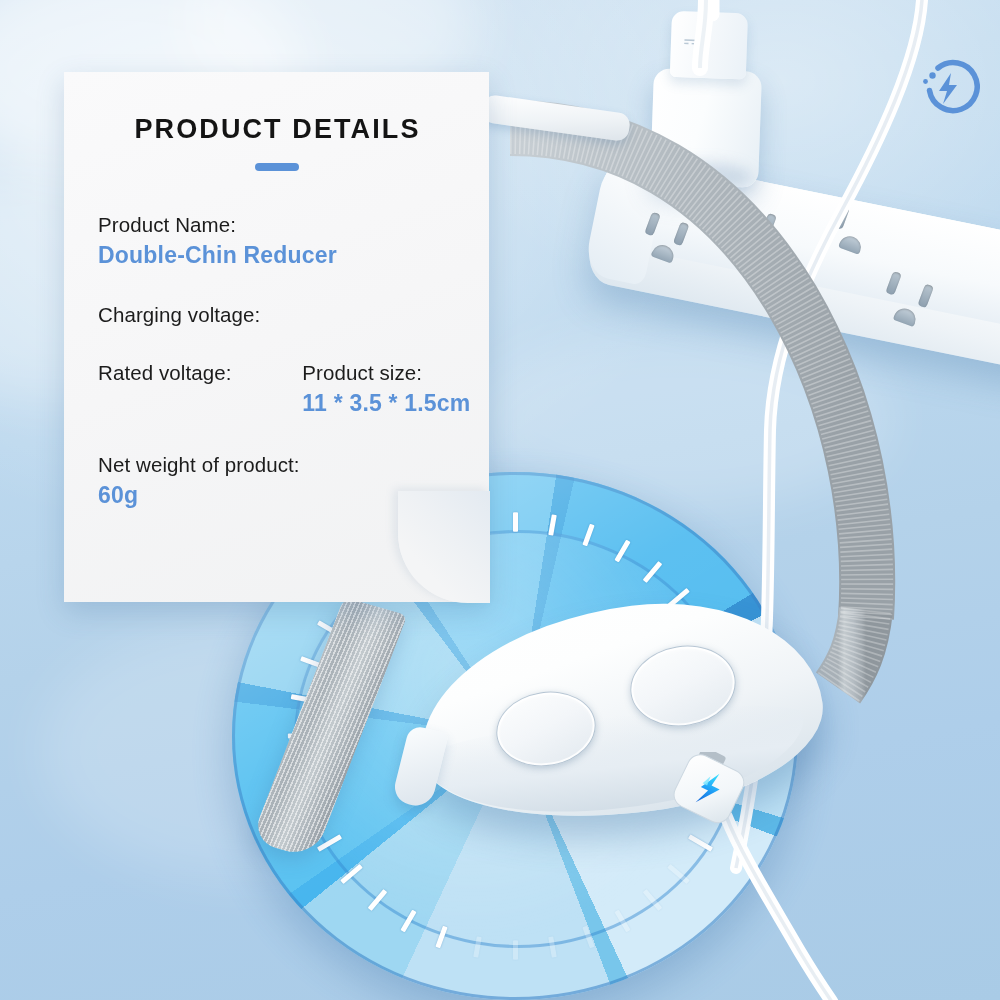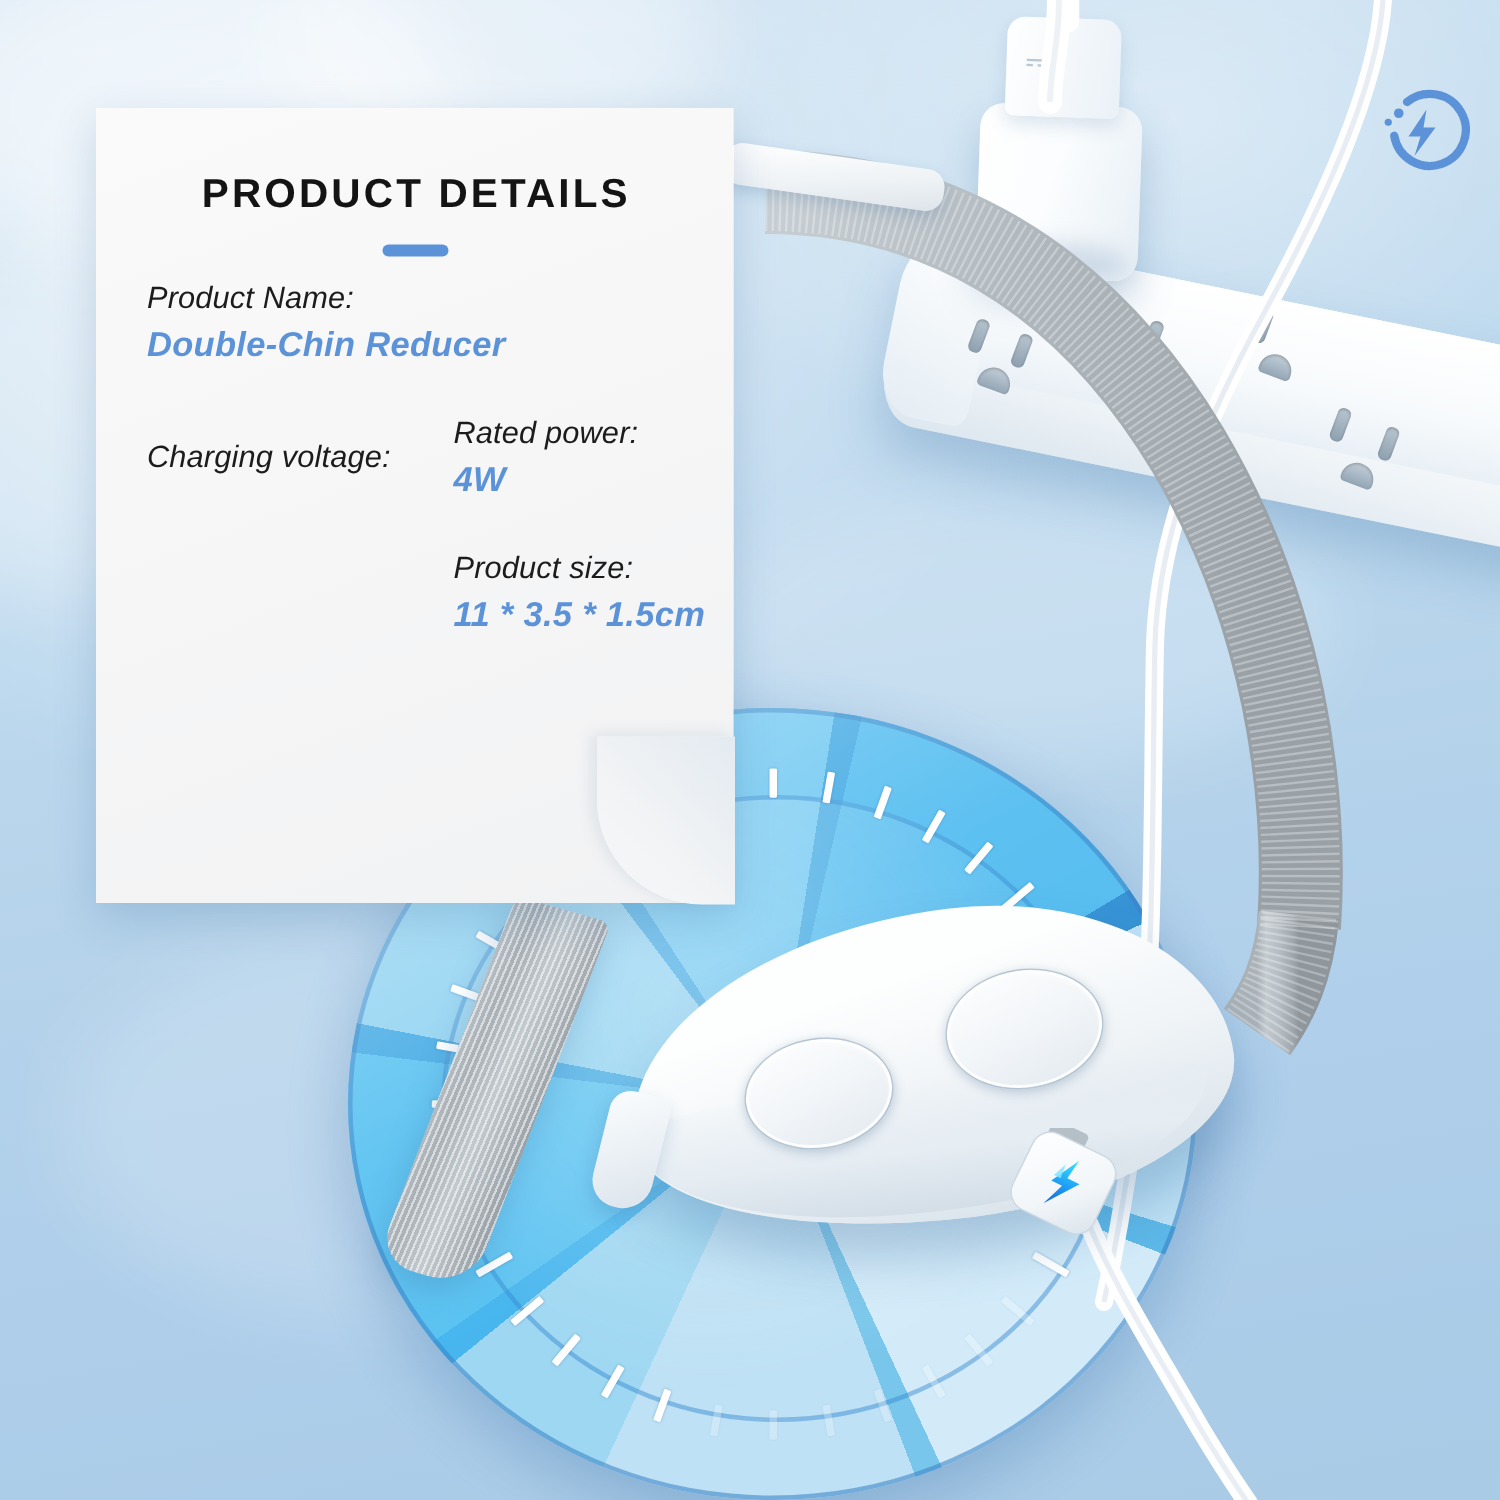--- a/index.html
+++ b/index.html
@@ -490,48 +490,51 @@
       <rect x="14" y="14" width="60" height="56" rx="13" fill="url(#plugGrad)" stroke="#cdd8e1" stroke-width="1"></rect>
       <path d="M47,24 L36,44 L44,44 L38,60 L54,38 L45,38 Z" fill="url(#boltGrad)"></path>
       <path d="M40,30 L36,40 L41,40 Z" fill="#7fe8ff" opacity="0.85"></path>
     </g>
   </svg>
 
   <div id="info-card">
     <div id="card-title">PRODUCT DETAILS</div>
     <div id="title-rule"></div>
 
-    <div class="spec-block" style="margin-top:16px;font-style:italic;">
+    <div class="spec-block" style="margin-top:42px;">
 
       <div class="spec-row">
         <div class="spec-col-a" style="width:100%;">
           <div class="spec-label">Product Name:</div>
           <div class="spec-value">Double-Chin Reducer</div>
         </div>
       </div>
 
       <div class="spec-row" style="margin-top:34px;align-items:center;">
         <div class="spec-col-a">
           <div class="spec-label">Charging voltage:</div>
         </div>
-        <div class="spec-col-b">
-          <div class="spec-label">Rated power:</div>
-          <div class="spec-value">4W</div>
-        </div>
       </div>
 
       <div class="spec-row" style="margin-top:34px;">
         <div class="spec-col-a">
+          <div class="spec-label">Rated voltage:</div>
         </div>
         <div class="spec-col-b">
           <div class="spec-label">Product size:</div>
           <div class="spec-value">11 * 3.5 * 1.5cm</div>
         </div>
       </div>
 
+      <div class="spec-row" style="margin-top:36px;">
+        <div class="spec-col-a" style="width:100%;">
+          <div class="spec-label">Net weight of product:</div>
+          <div class="spec-value">60g</div>
+        </div>
+      </div>
 
     </div>
 
     <div id="card-curl"></div>
   </div>
 
   <svg id="fast-charge-badge" viewBox="0 0 64 64">
     <path d="M22,12 A24,24 0 1 1 13.5,34.5" fill="none" stroke="#5b92d8" stroke-width="5.5" stroke-linecap="round"></path>
     <circle cx="16.5" cy="19.5" r="3.2" fill="#5b92d8"></circle>
     <circle cx="9.5" cy="25.5" r="2.4" fill="#5b92d8"></circle>

